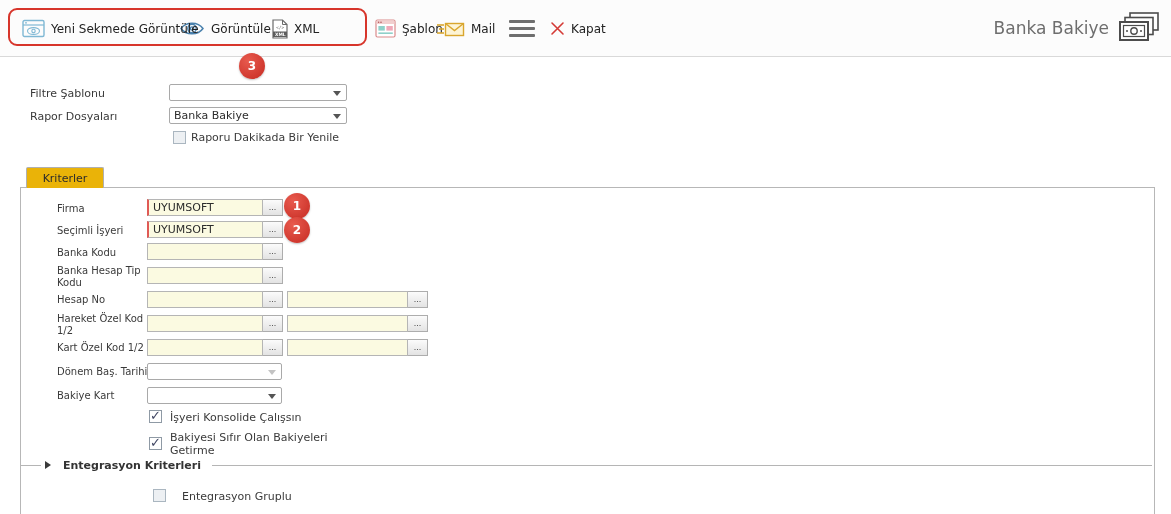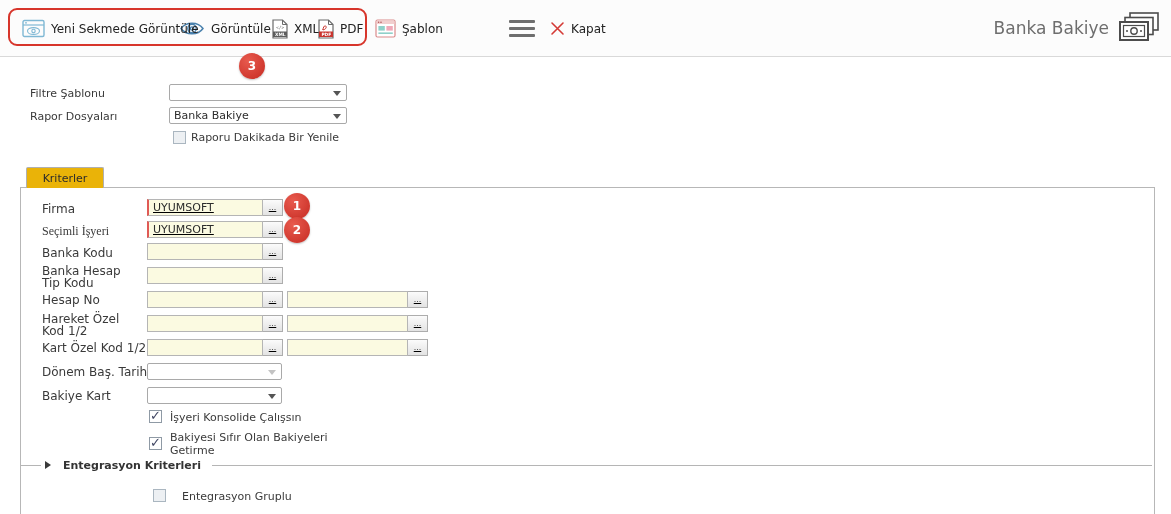--- a/index.html
+++ b/index.html
@@ -38,23 +38,23 @@
   .cb.unchecked { background:#edf0f3; border-color:#aab6c0; }
   .cblabel { position:absolute; font-size:11px; color:#3a3a3a; line-height:13px; }
 
   
   .tab { position:absolute; left:26px; top:167px; width:78px; height:21px;
     background:#eab308; border:1px solid #b0b0b0; border-bottom:none;
     border-radius:2px 2px 0 0; font-size:11px; color:#2c2c2c; display:flex;
     align-items:center; justify-content:center; z-index:5; cursor:pointer; }
   .groupbox { position:absolute; left:20px; top:187px; width:1135px; height:360px;
     border:1px solid #b7b7b7; background:#fff; }
-  .rlabel { position:absolute; left:42px; width:92px; font-size:12px; color:#3a3a3a;
+  .rlabel { position:absolute; left:57px; width:92px; font-size:10px; color:#3a3a3a;
     line-height:12px; }
-  .yfield { position:absolute; display:flex; z-index:2;text-decoration:underline; }
+  .yfield { position:absolute; display:flex; z-index:2; }
   .yinput { height:17px; background:#fbfae1; border:1px solid #b5b5b5;
     font-family:inherit; font-size:11px; color:#2c2c2c; padding:0 4px; outline:none; }
   .yinput.req { border-left:2px solid #e05a55; }
   .w1 { width:116px; } .w2 { width:121px; }
   .dots { width:20px; height:17px; background:linear-gradient(#fbfbfb,#e3e3e3);
     border:1px solid #adadad; border-left:none; font-size:9px; color:#444;
     line-height:13px; text-align:center; cursor:pointer; padding:0; }
 
   
   .sec-line { position:absolute; height:1px; background:#b5b5b5; }
@@ -102,48 +102,48 @@
           <path d="M1 1 h9.5 L15 5.5 V19 H1 Z" fill="#fff" stroke="#6a6a6a" stroke-width="1.2"></path>
           <path d="M10.5 1 V5.5 H15" fill="none" stroke="#6a6a6a" stroke-width="1"></path>
           <text x="4" y="10" font-size="4.5" fill="#6a6a6a" font-family="DejaVu Sans Mono, monospace">&lt;/&gt;</text>
           <rect x="1" y="12.5" width="14" height="5.5" fill="#5d5d5d"></rect>
           <text x="3" y="16.9" font-size="4.4" fill="#fff" font-weight="bold">XML</text>
         </svg>
       </span>
       <span>XML</span>
     </div>
 
-    <div class="tbtn" style="left:318px;">
-      <span>
-        <svg width="16" height="20" viewBox="0 0 16 20">
-          <path d="M1 1 h9.5 L15 5.5 V19 H1 Z" fill="#fff" stroke="#6a6a6a" stroke-width="1.2"></path>
-          <path d="M10.5 1 V5.5 H15" fill="none" stroke="#6a6a6a" stroke-width="1"></path>
-          <path d="M5 11 C5 8, 7 5.5, 8 7.5 C9 9.5, 5.5 11.5, 4.5 10.5" fill="none" stroke="#c9342e" stroke-width="1"></path>
-          <rect x="1" y="12.5" width="14" height="5.5" fill="#c9342e"></rect>
-          <text x="3.4" y="16.9" font-size="4.4" fill="#fff" font-weight="bold">PDF</text>
-        </svg>
-      </span>
-      <span>PDF</span>
-    </div>
 
     <div class="tbtn" style="left:375px;">
       <span>
         <svg width="21" height="19" viewBox="0 0 21 19">
           <rect x="1" y="1" width="19" height="17" rx="1.5" fill="#fff" stroke="#d98b8b" stroke-width="1.2"></rect>
           <rect x="1.6" y="1.6" width="17.8" height="3.4" fill="#f2cfcf"></rect>
           <circle cx="3.6" cy="3.3" r="0.8" fill="#b05c5c"></circle>
           <circle cx="6" cy="3.3" r="0.8" fill="#b05c5c"></circle>
           <rect x="3.4" y="7" width="6.4" height="4.6" fill="#8fd0c9"></rect>
           <rect x="11.4" y="7" width="6.4" height="4.6" fill="#f0a8b8"></rect>
           <rect x="3.4" y="13.4" width="14.4" height="1.6" fill="#8fd0c9"></rect>
         </svg>
       </span>
       <span>Şablon</span>
     </div>
 
+    <div class="tbtn" style="left:437px;">
+      <span>
+        <svg width="28" height="18" viewBox="0 0 28 18">
+          <rect x="8.5" y="3.5" width="18" height="12" fill="#fdf4d5" stroke="#d9a62e" stroke-width="1.4"></rect>
+          <path d="M8.5 3.5 L17.5 10.5 L26.5 3.5" fill="none" stroke="#d9a62e" stroke-width="1.4"></path>
+          <line x1="0" y1="5" x2="7" y2="5" stroke="#d9a62e" stroke-width="1.6"></line>
+          <line x1="2" y1="9" x2="7" y2="9" stroke="#d9a62e" stroke-width="1.6"></line>
+          <line x1="0" y1="13" x2="7" y2="13" stroke="#d9a62e" stroke-width="1.6"></line>
+        </svg>
+      </span>
+      <span>Mail</span>
+    </div>
 
     <div class="tbtn" style="left:509px;">
       <span>
         <svg width="26" height="17" viewBox="0 0 26 17">
           <rect x="0" y="0" width="26" height="3" rx="1" fill="#6e6e6e"></rect>
           <rect x="0" y="7" width="26" height="3" rx="1" fill="#6e6e6e"></rect>
           <rect x="0" y="14" width="26" height="3" rx="1" fill="#6e6e6e"></rect>
         </svg>
       </span>
     </div>
@@ -200,21 +200,21 @@
 
   <div class="rlabel" style="top:203px;">Firma</div>
   <div class="yfield" style="left:147px; top:199px;">
     <input class="yinput req w1" value="UYUMSOFT" style="">
     <button class="dots">...</button>
   </div>
   <div class="annot-circle" style="left:284px; top:193px;">
     <span>1</span>
   </div>
 
-  <div class="rlabel" style="top:225px;font-family:Liberation Serif, serif;">Seçimli İşyeri</div>
+  <div class="rlabel" style="top:225px;">Seçimli İşyeri</div>
   <div class="yfield" style="left:147px; top:221px;">
     <input class="yinput req w1" value="UYUMSOFT" style="">
     <button class="dots">...</button>
   </div>
   <div class="annot-circle" style="left:284px; top:217px;">
     <span>2</span>
   </div>
 
   <div class="rlabel" style="top:247px;">Banka Kodu</div>
   <div class="yfield" style="left:147px; top:243px;">

